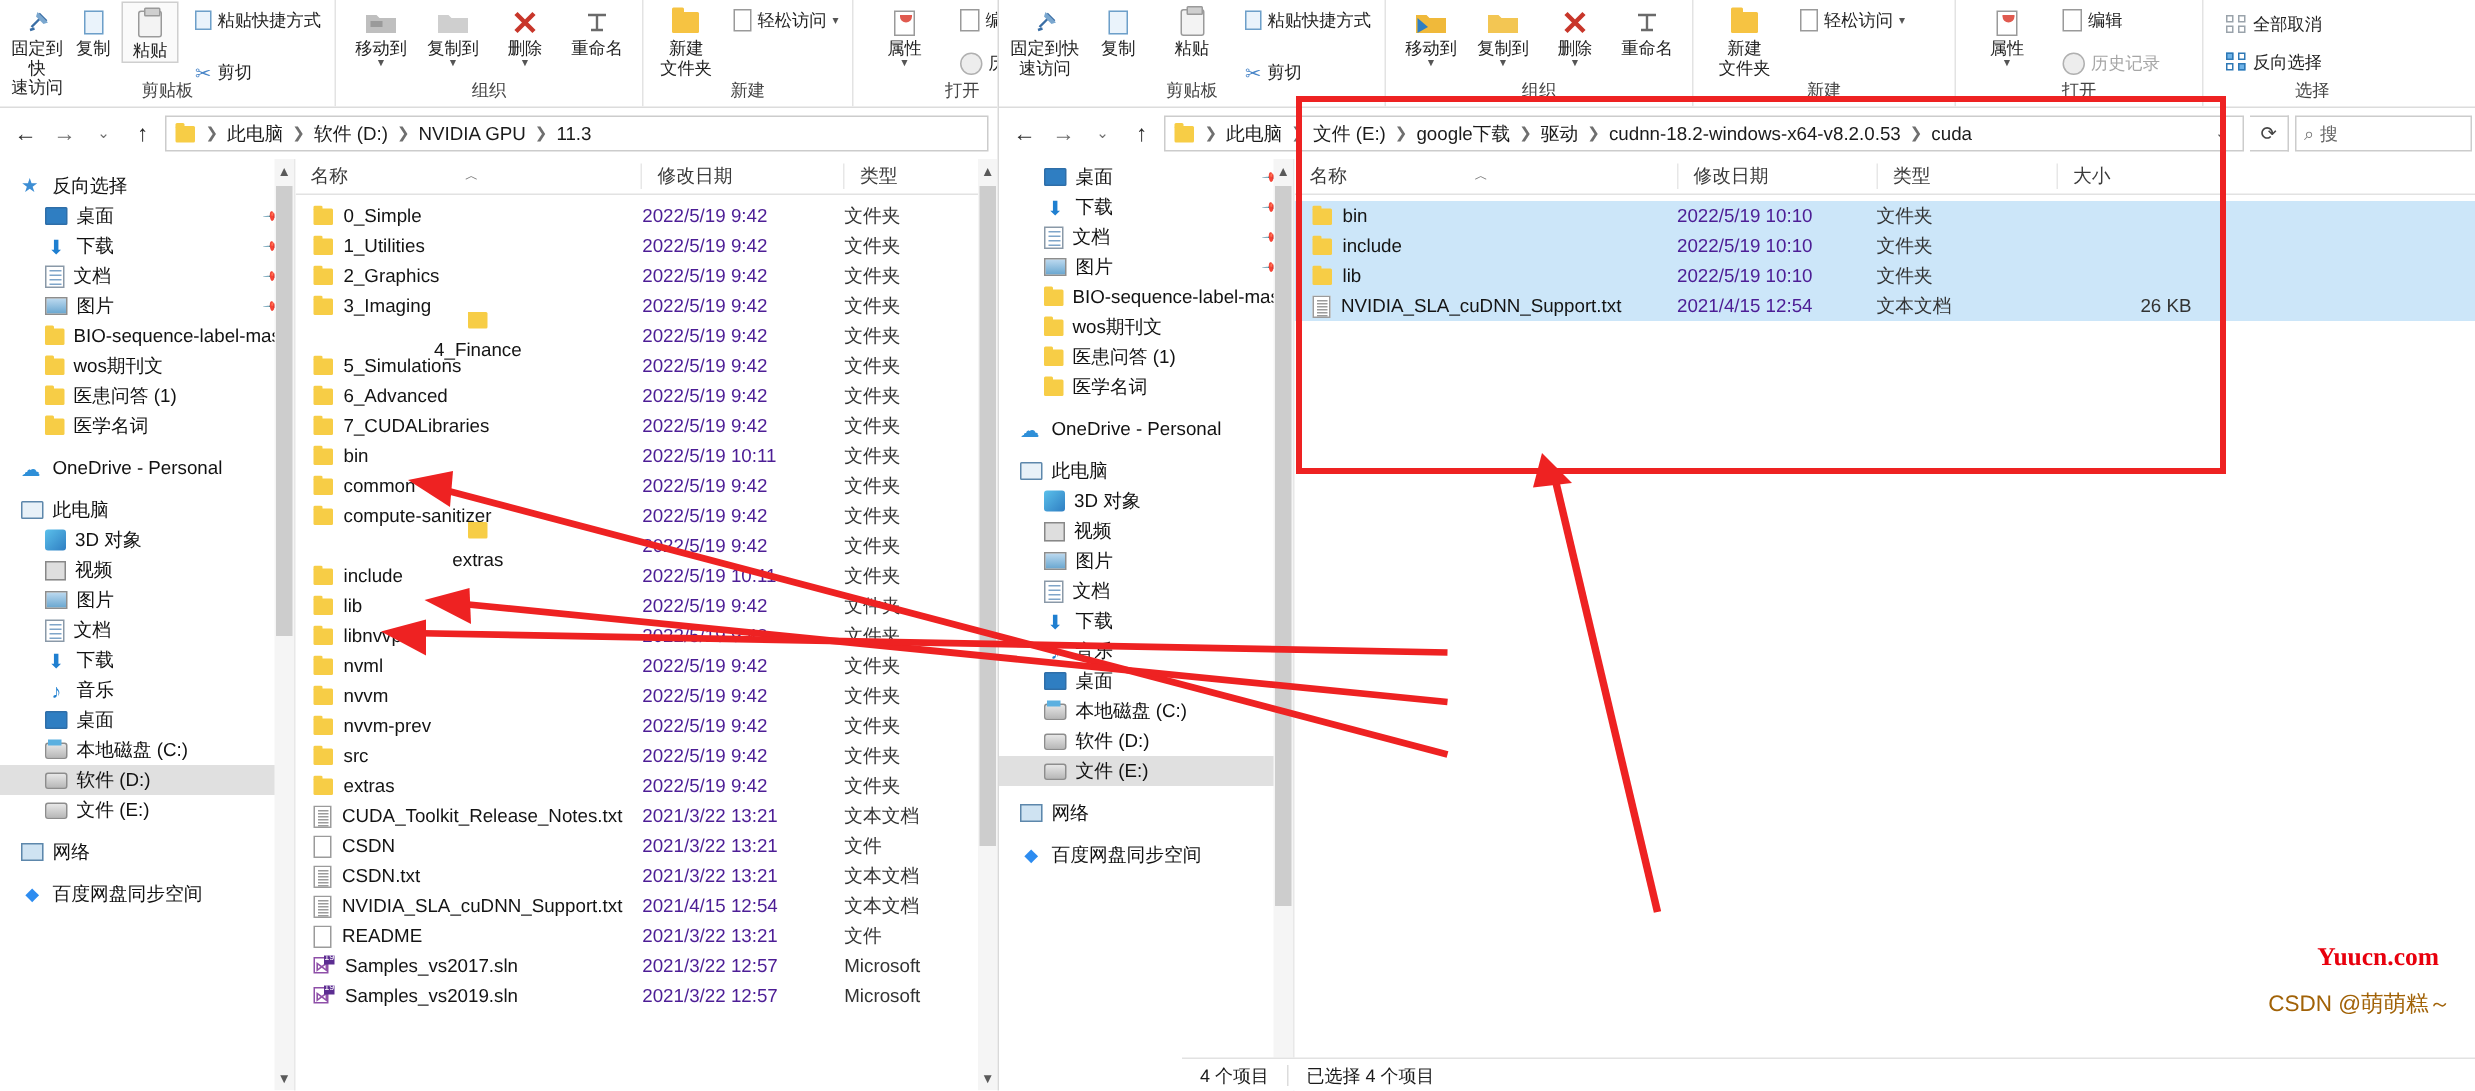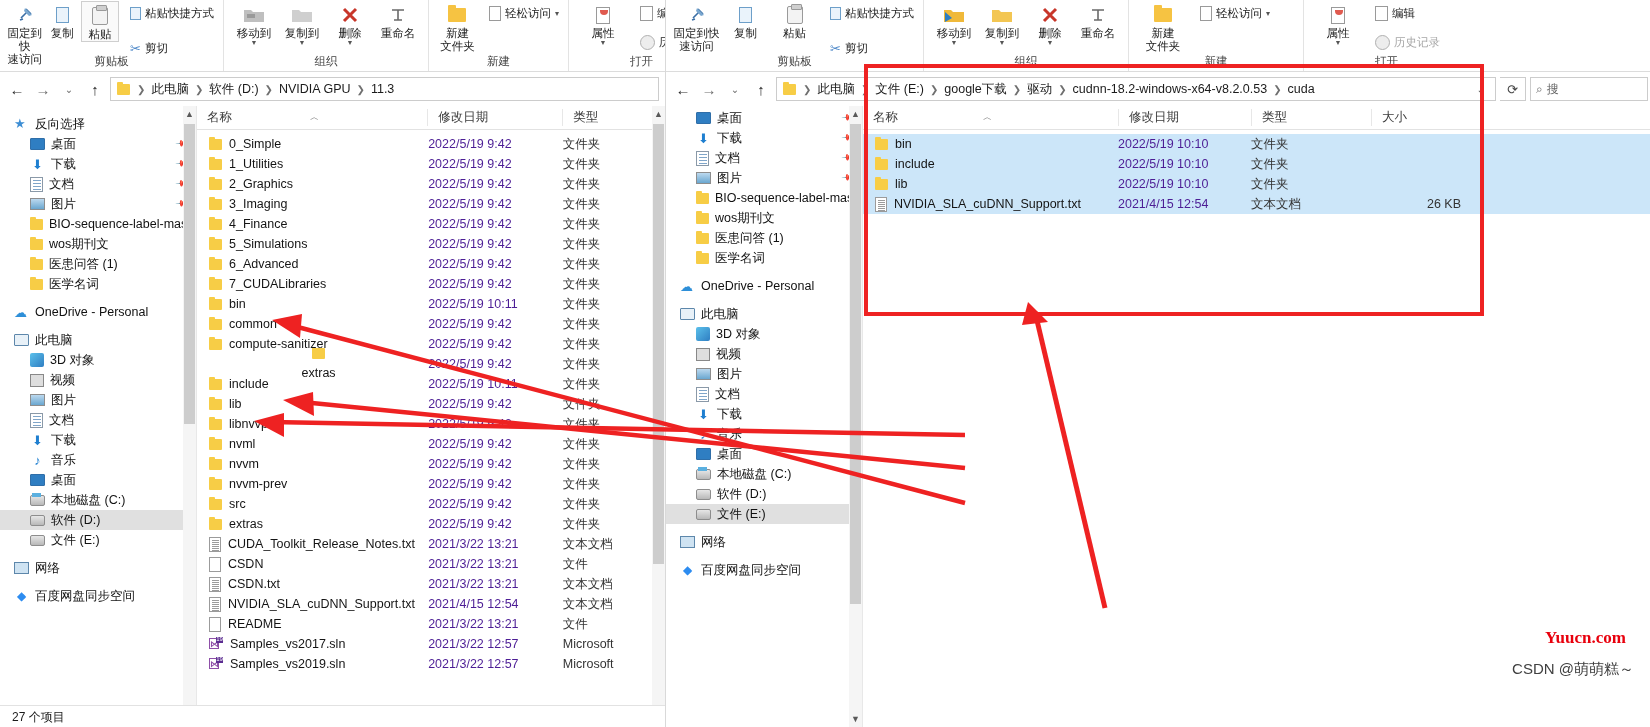--- a/index.html
+++ b/index.html
@@ -159,21 +159,21 @@
   .list-scroll .thumb{position:absolute;left:1px;width:11px;background:#cdcdcd;}
   .list-scroll .ar{position:absolute;left:0;width:13px;height:16px;display:flex;align-items:center;justify-content:center;color:#5a5a5a;font-size:9px;}
 
   .statusbar{ position:absolute; left:0; bottom:0; height:22px; width:100%;
      border-top:1px solid #e2e2e2; display:flex; align-items:center; gap:0; font-size:12px; color:#1b1b1b; background:#fff;}
   .statusbar span{ padding:0 12px; border-right:1px solid #dcdcdc; line-height:14px;}
   .statusbar span:last-child{ border-right:none; }
   #anno-svg { position:absolute; left:0; top:0; width:1650px; height:727px; pointer-events:none; }
   .wm-red { position:absolute; right:24px; top:628px; color:#e8000d;
      font-family:"Liberation Serif","DejaVu Serif",serif; font-size:17px; font-weight:bold;}
-  .wm-gray { position:absolute; right:16px; top:660px; color:#404040; font-size:15px; }
+  .wm-gray { position:absolute; right:16px; top:660px; color:#a16207; font-size:15px; }
 </style>
 </head>
 <body>
 
 <div class="win" id="win-left">
 
   <div class="ribbon" style="padding-left:0px;">
     <div class="rgroup" style="width:224px;">
       <div class="rgroup-body">
         <div class="bigbtn">
@@ -461,21 +461,21 @@
           </div>
           <div class="row">
             <div class="cname" style="width: 248px;">
               <span class="ic ic-folder-sm" style="flex: 0 0 auto; position: relative;"></span>
               <span>3_Imaging</span>
             </div>
             <div class="cdate" style="width: 145px;">2022/5/19 9:42</div>
             <div class="ctype" style="width: 110px;">文件夹</div>
           </div>
           <div class="row">
-            <div class="cname" style="width: 248px;">
+            <div class="cname" style="width: 248px; flex-direction: column;">
               <span class="ic ic-folder-sm" style="flex: 0 0 auto; position: relative;"></span>
               <span>4_Finance</span>
             </div>
             <div class="cdate" style="width: 145px;">2022/5/19 9:42</div>
             <div class="ctype" style="width: 110px;">文件夹</div>
           </div>
           <div class="row">
             <div class="cname" style="width: 248px;">
               <span class="ic ic-folder-sm" style="flex: 0 0 auto; position: relative;"></span>
               <span>5_Simulations</span>
@@ -661,23 +661,20 @@
           </div>
         </div>
       <div class="list-scroll">
         <div class="ar" style="top:0;">▲</div>
         <div class="thumb" style="top:18px;height:440px;"></div>
         <div class="ar" style="bottom:0;">▼</div>
       </div>
     </div>
   </div>
 
-  <div class="statusbar">
-    <span>27 个项目</span>
-  </div>
 </div>
 
 <div class="win" id="win-right">
 
   <div class="ribbon">
     <div class="rgroup" style="width:258px;">
       <div class="rgroup-body">
         <div class="bigbtn">
           <span class="gl">
             <svg width="20" height="20" viewBox="0 0 20 20">
@@ -792,20 +789,45 @@
           </div>
           <div class="smallbtn dis" style="margin-top:10px;">
             <span class="ic ic-hist"></span>
             <span>历史记录</span>
           </div>
         </div>
       </div>
       <div class="rgroup-title">打开</div>
     </div>
 
+    <div class="rgroup" style="width:145px;">
+      <div class="rgroup-body">
+        <div class="smallcol" style="margin-left:6px;padding-top:6px;">
+          <div class="smallbtn">
+            <span class="ic ic-sq2">
+                <i></i>
+                <i></i>
+                <i></i>
+                <i></i>
+              </span>
+            <span>全部取消</span>
+          </div>
+          <div class="smallbtn" style="margin-top:6px;">
+            <span class="ic ic-sq3">
+                <i></i>
+                <i></i>
+                <i></i>
+                <i></i>
+              </span>
+            <span>反向选择</span>
+          </div>
+        </div>
+      </div>
+      <div class="rgroup-title">选择</div>
+    </div>
   </div>
 
   <div class="addrrow" style="padding-right:2px;">
     <div class="navbtn on">←</div>
     <div class="navbtn">→</div>
     <div class="navbtn" style="font-size:10px;">⌄</div>
     <div class="navbtn on">↑</div>
     <div class="addrbox" style="flex:1;">
       <span class="ic ic-folder-sm" style="margin:0 4px 0 2px;"></span>
       <span class="crumbsep">❯</span>
@@ -981,20 +1003,24 @@
               <span>NVIDIA_SLA_cuDNN_Support.txt</span>
             </div>
             <div class="cdate" style="width: 133px;">2021/4/15 12:54</div>
             <div class="ctype" style="width: 120px;">文本文档</div>
             <div class="csize" style="width: 90px;">26 KB</div>
           </div>
         </div>
     </div>
   </div>
 
+  <div class="statusbar" style="left:122px;width:calc(100% - 122px);">
+    <span>4 个项目</span>
+    <span>已选择 4 个项目</span>
+  </div>
 </div>
 
 <svg id="anno-svg">
   <defs>
     <marker id="ah" markerWidth="7" markerHeight="7" refX="1" refY="3.5" orient="auto">
       <polygon points="0,0 7,3.5 0,7" fill="#ee2222"></polygon>
     </marker>
   </defs>
 
   <rect x="866" y="66" width="616" height="248" fill="none" stroke="#ee2222" stroke-width="4"></rect>

